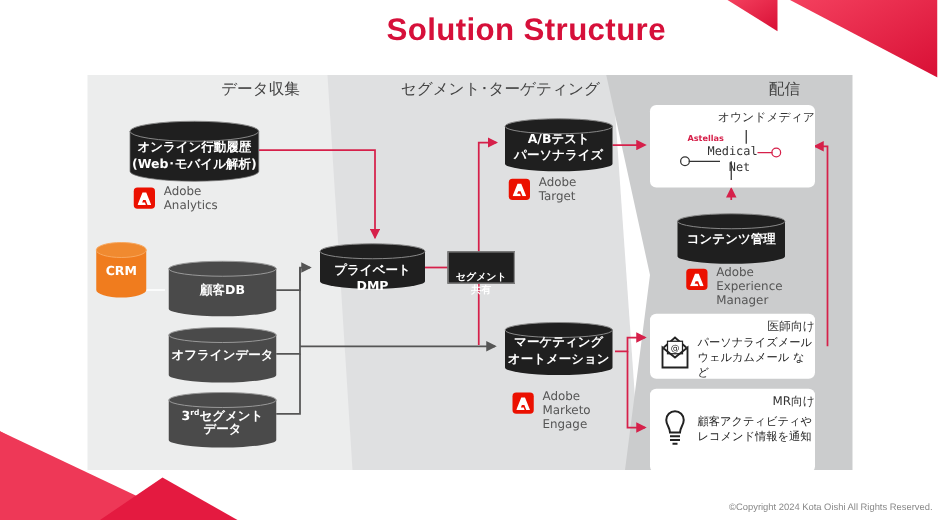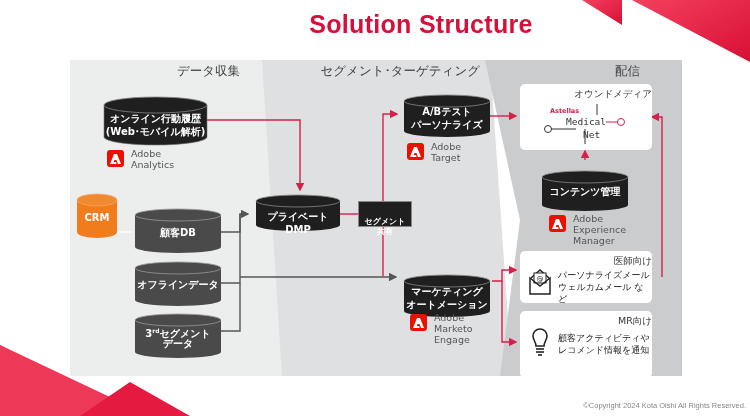--- a/index.html
+++ b/index.html
@@ -153,21 +153,21 @@
       <svg width="11" height="11">
         <path d="M4,1 H7 L11,11 H8 L6.5,7 H4.5 L3.7,9 H6 L6.7,11 H0 Z" fill="#fff"></path>
       </svg>
     </div>
   <div class="txt">
       <div>Adobe</div>
       <div>Target</div>
     </div>
 </div>
 
-<div class="cyl" style="left:403px;top:274px;width:88px;height:44px">
+<div class="cyl" style="left:403px;top:257px;width:88px;height:44px">
   <svg width="88" height="44">
       <path d="M1,7 V37 A43,6 0 0 0 87,37 V7" fill="#1f1f1f"></path>
       <ellipse cx="44" cy="7" rx="43" ry="6" fill="#1f1f1f" stroke="#888" stroke-width="0.8"></ellipse>
     </svg>
   <div class="lbl" style="top:11px">マーケティング</div>
   <div class="lbl" style="top:24px">オートメーション</div>
 </div>
 <div class="brand" style="left:410px;top:312px">
   <div class="logo">
       <svg width="11" height="11">

